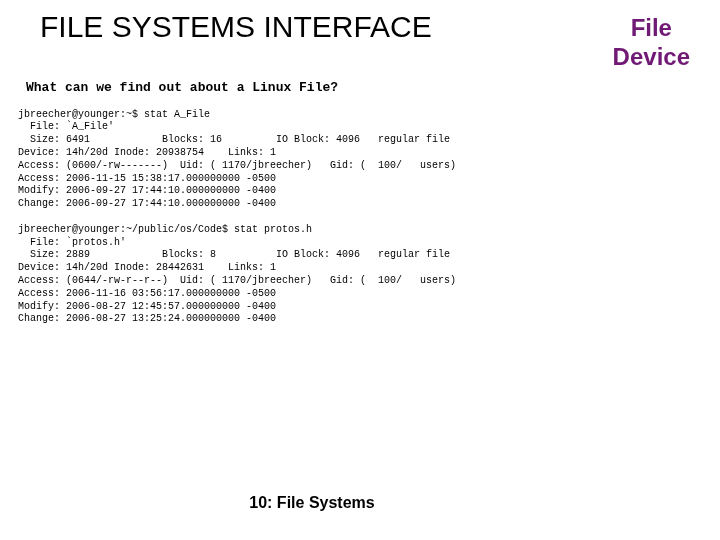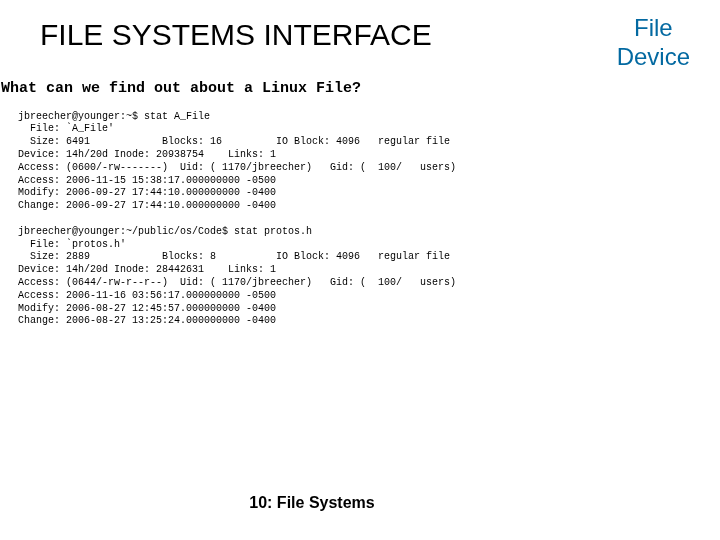--- a/index.html
+++ b/index.html
@@ -15,35 +15,34 @@
   .header {
     display: flex;
     justify-content: space-between;
     align-items: flex-start;
     padding: 10px 30px 0 40px;
   }
   .title {
     font-size: 30px;
     font-weight: normal;
     font-family: Arial, Helvetica, sans-serif;
-    margin-top: 8px;
   }
   .concept {
     font-size: 24px;
-    font-weight: normal;
-    color: #0369a1;
+    font-weight: bold;
+    color: #701a75;
     text-align: center;
     line-height: 1.2;
     margin-top: 4px;
   }
   .question {
     font-family: "Courier New", Courier, monospace;
     font-weight: bold;
-    font-size: 15px;
-    padding: 8px 0 0 1px;
+    font-size: 13px;
+    padding: 8px 0 0 26px;
   }
   .terminal {
     font-family: "Courier New", Courier, monospace;
     font-size: 10px;
     white-space: pre;
     padding: 14px 0 0 18px;
     line-height: 1.28;
   }
   .footer {
     position: absolute;

